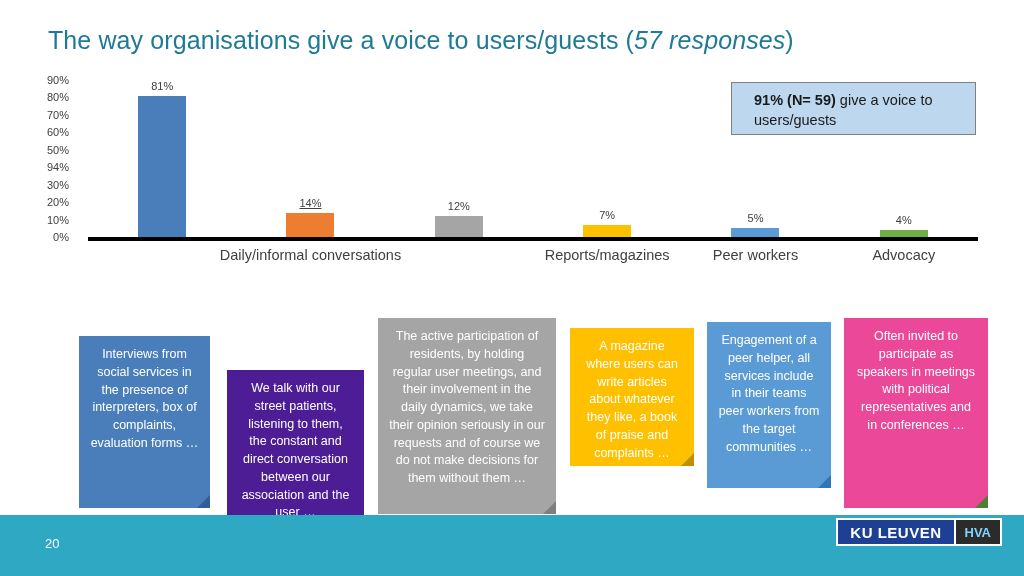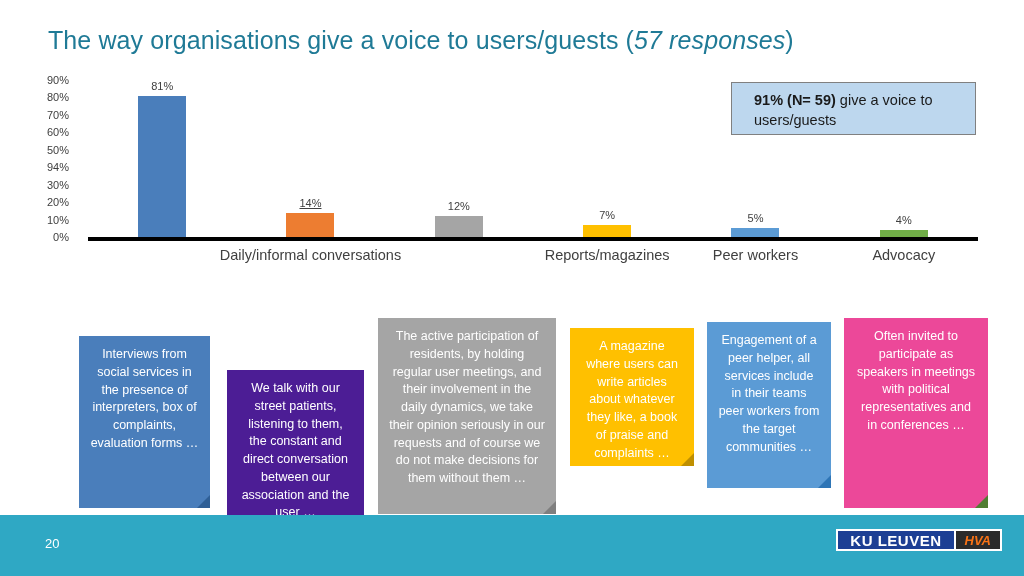--- a/index.html
+++ b/index.html
@@ -146,50 +146,49 @@
   .footer-num {
     position: absolute;
     left: 45px;
     top: 21px;
     font-size: 13px;
     color: #ffffff;
   }
   .logo {
     position: absolute;
     right: 22px;
-    top: 14px;
-    height: 22px;
+    top: 3px;
+    height: 28px;
     display: flex;
     align-items: stretch;
     border-radius: 13px;
   }
   .logo-ku {
     background: #1d3f94;
     color: #ffffff;
     font-size: 15px;
     font-weight: bold;
     letter-spacing: 0.5px;
     padding: 0 12px;
     display: flex;
     align-items: center;
     border: 2px solid #ffffff;
     box-sizing: border-box;
   }
   .logo-hva {
     background: #2b2b2b;
-    color: #f97316;
+    color: #7dd3fc;
     font-size: 13px;
     font-weight: bold;
     padding: 0 9px;
     display: flex;
     align-items: center;
     border: 2px solid #ffffff;
     border-left: none;
     box-sizing: border-box;
-    font-style: italic;
   }
 </style>
 </head>
 <body>
 
 <div class="slide-title">
   <span>The way organisations give a voice to users/guests (</span><span class="em">57 responses</span><span>)</span>
 </div>
 
 <div class="callout">

